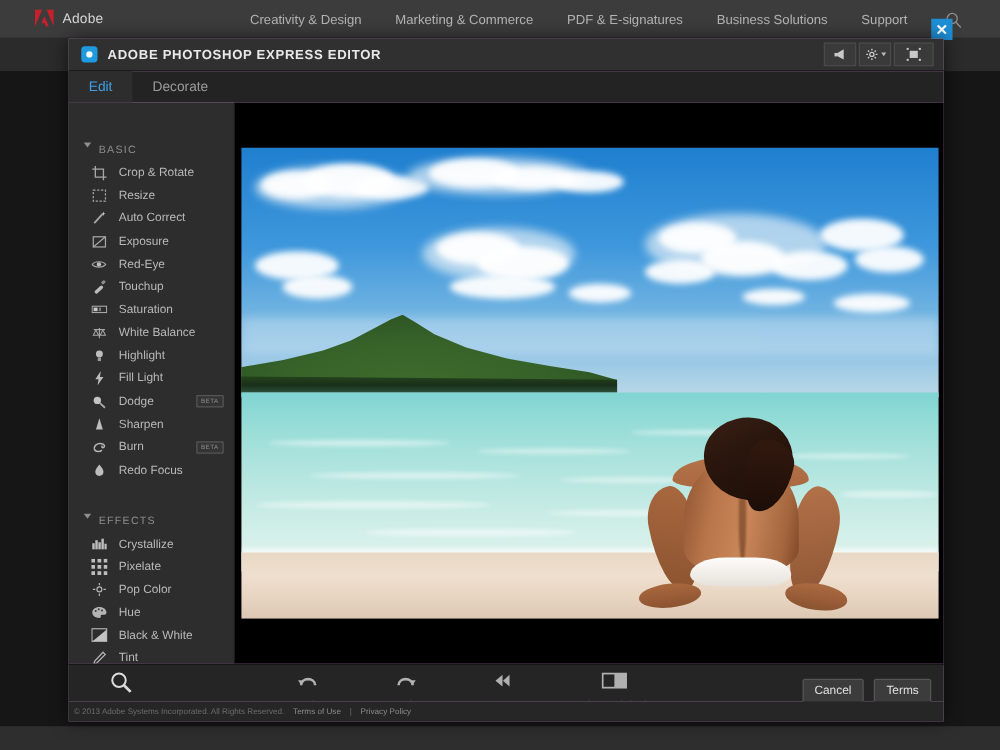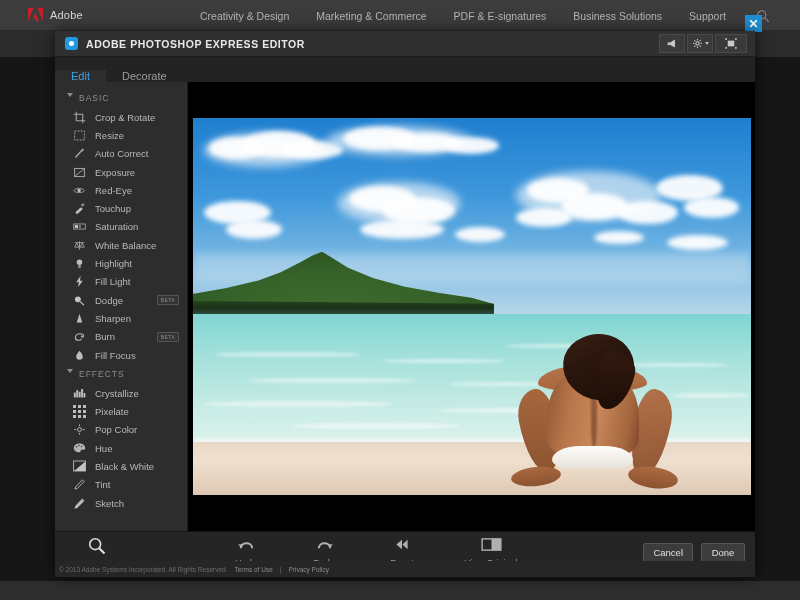--- a/index.html
+++ b/index.html
@@ -53,37 +53,37 @@
     margin-left: 8px; color: #e8e8e8; font-size: 10.5px; font-weight: bold; letter-spacing: .55px;
   }
   .title-tools { position: absolute; right: 8px; top: 3px; display: flex; gap: 2px; }
   .tool-btn {
     width: 26px; height: 19px; background: #3a3a3a; border: 1px solid #4a4a4a;
     display: flex; align-items: center; justify-content: center; cursor: pointer;
   }
   .tool-btn.wide { width: 32px; }
   .caret-sm { margin-left: 2px; border-left: 2.5px solid transparent; border-right: 2.5px solid transparent; border-top: 3px solid #b9b9b9; }
 
-  .tabbar { height: 25px; background: #232323; display: flex; align-items: flex-end; }
+  .tabbar { height: 25px; background: #232323; display: flex; }
   .tab {
     padding: 0 16px; display: flex; align-items: center; font-size: 11px;
     color: #9a9a9a; cursor: pointer;
   }
   .tab.active { background: #2d2d2d; color: #3ea2e8; }
 
   .editor-main { display: flex; height: 449px; }
 
   
   .sidebar {
     width: 133px; background: #2d2d2d; border-right: 1px solid #1c1c1c;
     padding-top: 6px; overflow: hidden;
   }
   .group-head {
     display: flex; gap: 6px;
-    padding: 5px 0 5px 12px; color: #8d8d8d; font-size: 8.5px; letter-spacing: 1px;
+    padding: 5px 0 5px 12px; color: #8d8d8d; font-size: 8.5px; letter-spacing: 1px; margin-top: 21px;
   }
   .tri { width: 0; height: 0; border-left: 3.5px solid transparent; border-right: 3.5px solid transparent; border-top: 4.5px solid #8d8d8d; }
   .tool-row {
     position: relative; display: flex; align-items: center; gap: 9px;
     height: 18.3px; padding-left: 18px; cursor: pointer;
   }
   .tool-row .ic { width: 13px; height: 13px; flex: 0 0 13px; display:flex; align-items:center; justify-content:center; }
   .tool-row .lb { color: #b9b9b9; font-size: 9.5px; }
   .beta {
     position: absolute; right: 8px; top: 4px; font-size: 5px; color: #8e8e8e;
@@ -385,21 +385,21 @@
             </span>
           <span class="lb">Burn</span>
           <span class="beta">BETA</span>
         </div>
         <div class="tool-row">
           <span class="ic">
               <svg width="11" height="13" viewBox="0 0 12 16">
                 <path d="M6 2c2.6 3.2 4 5.2 4 7.2A4 4 0 0 1 2 9.2C2 7.2 3.4 5.2 6 2z" fill="#bdbdbd"></path>
               </svg>
             </span>
-          <span class="lb">Fill Focus</span>
+          <span class="lb">Redo Focus</span>
         </div>
 
         <div class="group-head">
           <span class="tri"></span>
           <span>EFFECTS</span>
         </div>
         <div class="tool-row">
           <span class="ic">
               <svg width="14" height="12" viewBox="0 0 16 13">
                 <g fill="#bdbdbd">
@@ -585,21 +585,21 @@
           <svg width="21" height="15" viewBox="0 0 22 16">
             <rect x="1" y="2" width="20" height="12" fill="none" stroke="#b0b0b0" stroke-width="1.5"></rect>
             <rect x="11" y="2" width="10" height="12" fill="#b0b0b0"></rect>
           </svg>
           <div class="lbl">View Original</div>
         </div>
       </div>
 
       <div class="action-btns">
         <div class="abtn">Cancel</div>
-        <div class="abtn">Done</div>
+        <div class="abtn">Terms</div>
       </div>
     </div>
 
     <div class="footer">
       <span>© 2013 Adobe Systems Incorporated. All Rights Reserved.</span>
       <a href="#">Terms of Use</a>
       <span>|</span>
       <a href="#">Privacy Policy</a>
     </div>
 

